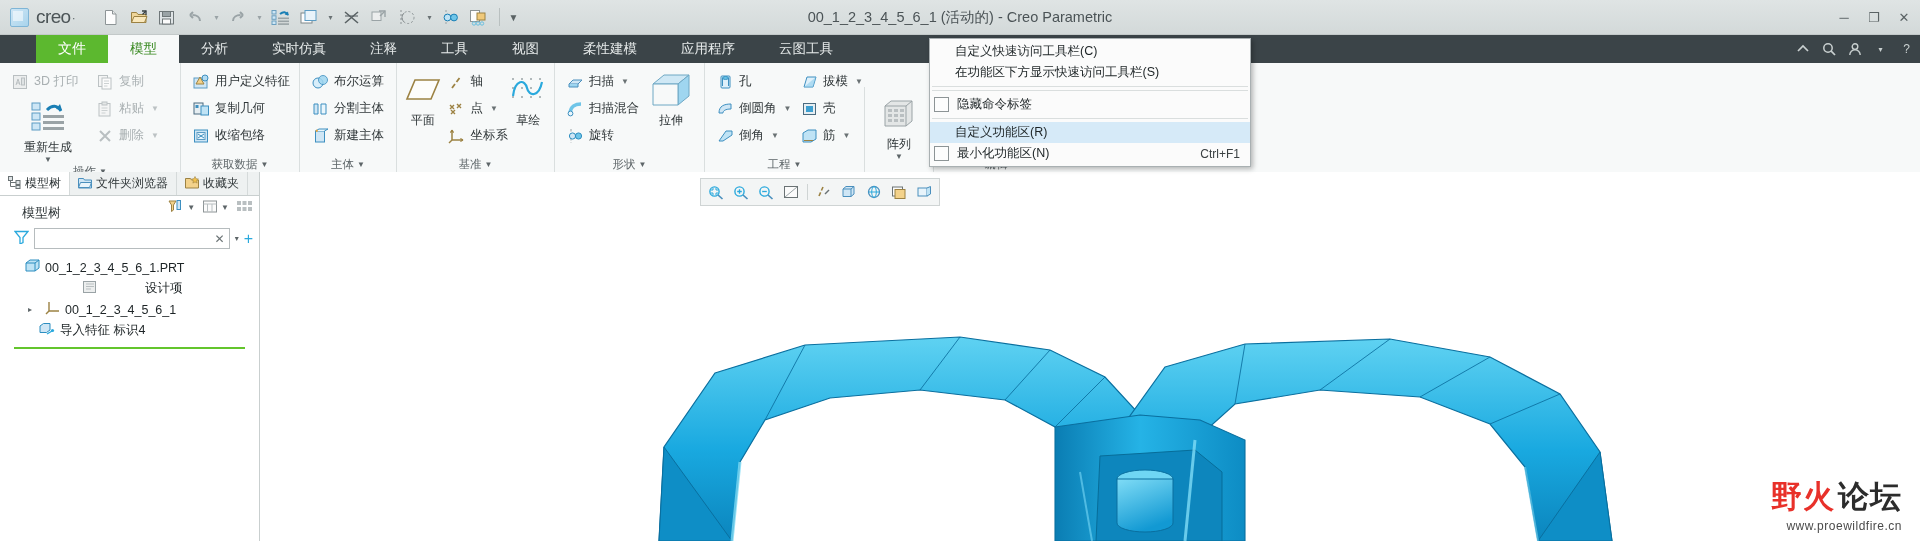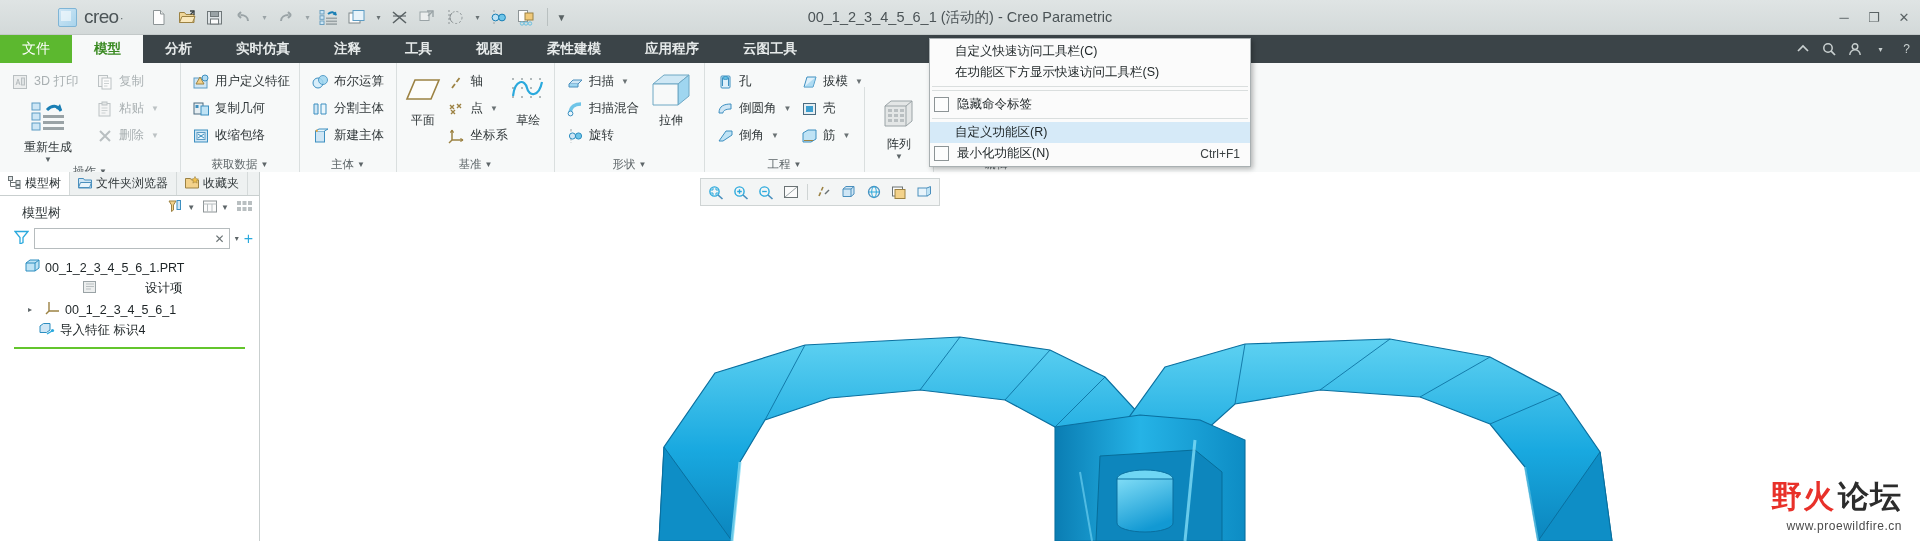--- a/index.html
+++ b/index.html
@@ -16,21 +16,20 @@
   }
   .app { width: 1920px; height: 541px; position: relative; }
 
   
   .titlebar {
     height: 34px;
     background: linear-gradient(to bottom, #dfe4e4 0%, #d3d9d9 100%);
     border-bottom: 1px solid #c3c9c9;
     display: flex; align-items: center;
     position: relative;
-    padding-left: 48px;
   }
   .creo-logo { display: flex; align-items: center; margin-left: 10px; }
   .creo-cube {
     width: 17px; height: 17px;
     background: linear-gradient(135deg,#cfe6f5 0%,#a9d4ec 100%);
     border: 1px solid #7fb5d6;
     border-radius: 2px;
     position: relative;
   }
   .creo-cube:after{
@@ -63,24 +62,25 @@
   .menubar {
     height: 28px;
     background: #3b4448;
     display: flex; align-items: stretch;
     position: relative;
   }
   .menu-file {
     background: #5cb82f; color: #fff;
     width: 72px; display:flex; align-items:center; justify-content:center;
     font-size: 14px;
+    margin-left: 36px;
   }
   .menu-tab {
     padding: 4px 22px; display: flex; align-items: center;
-    color: #e6eaea; font-size: 13.5px; white-space: nowrap; font-weight: bold;
+    color: #e6eaea; font-size: 13.5px; white-space: nowrap;
   }
   .menu-tab.active {
     background: #f7f9f9; color: #3a8a22;
   }
   .menubar-right {
     position: absolute; right: 6px; top: 0; bottom: 0;
     display: flex; align-items: center; gap: 11px; color: #c9d0d0;
   }
   .mb-icon { width: 15px; height: 15px; display:flex;align-items:center;justify-content:center; }
 

